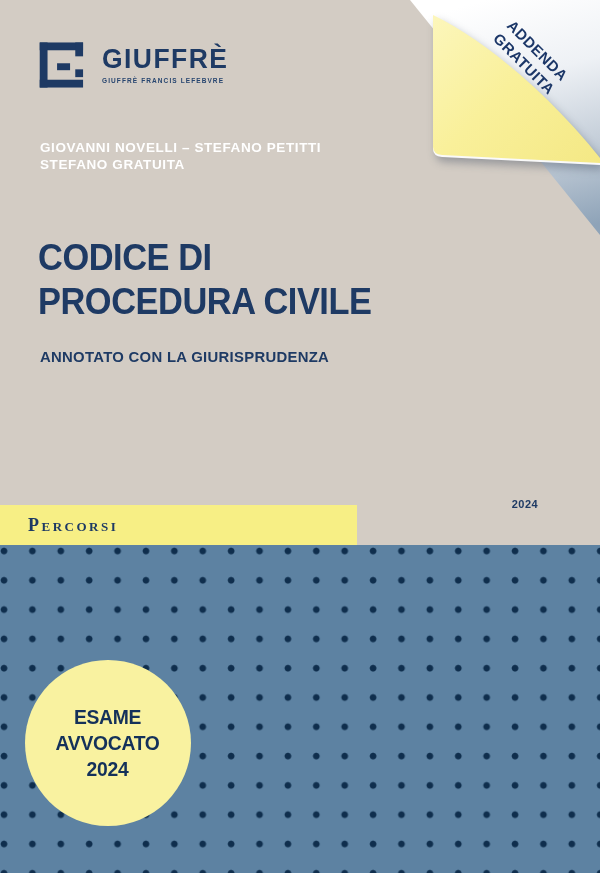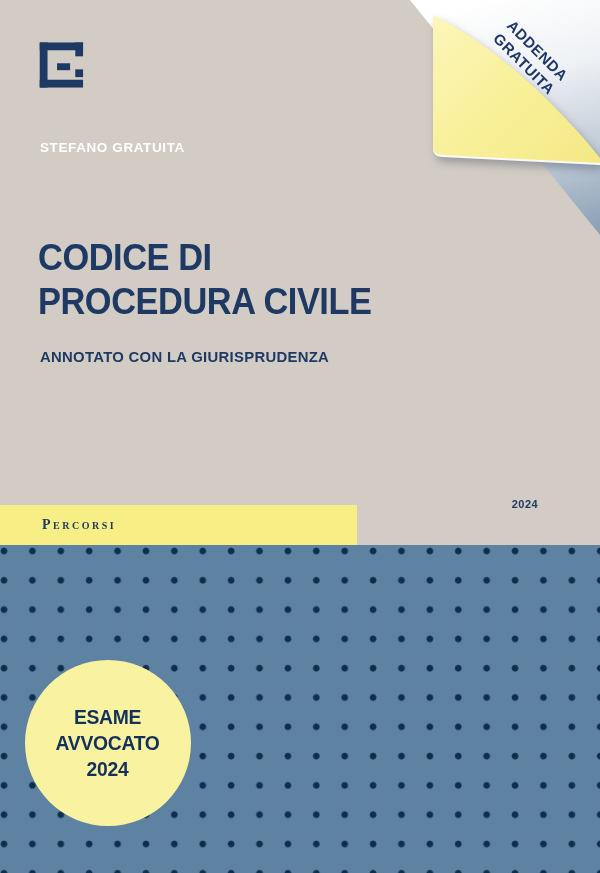--- a/index.html
+++ b/index.html
@@ -36,21 +36,21 @@
     white-space:nowrap;
   }
   
   .year{position:absolute;left:503px;top:498px;width:44px;text-align:center;
     color:#1e3a64;font-weight:bold;font-size:11px;letter-spacing:.5px;}
   
   .band{position:absolute;left:0;top:505px;width:357px;height:40px;background:#f7ef85;}
   .band-label{
     font-family:"Liberation Serif","DejaVu Serif",serif;
     font-variant:small-caps;font-weight:bold;color:#1e3a64;
-    font-size:14px;letter-spacing:2.5px;line-height:40px;padding-left:42px;
+    font-size:18px;letter-spacing:2.5px;line-height:40px;padding-left:28px;
   }
   
   .dots{
     position:absolute;left:0;top:545px;width:600px;height:328px;
     background-color:#5d82a2;
     background-image:radial-gradient(circle at 4px 6px,#0f2e4d 2.7px,rgba(15,46,77,.75) 3.1px,rgba(15,46,77,0) 3.8px);
     background-size:28.4px 29.3px;
   }
   
   .circle{position:absolute;border-radius:50%;background:#f9f2a0;
@@ -95,23 +95,28 @@
   <svg class="logo-mark" viewBox="0 0 60 56" xmlns="http://www.w3.org/2000/svg" aria-hidden="true">
     <g fill="#1e3a64">
       <rect x="2" y="2" width="50" height="9"></rect>
       <rect x="2" y="2" width="9" height="52"></rect>
       <rect x="2" y="45" width="50" height="9"></rect>
       <rect x="43" y="2" width="9" height="16"></rect>
       <rect x="22" y="26" width="15" height="8"></rect>
       <rect x="43" y="33" width="9" height="9"></rect>
     </g>
   </svg>
+  <div class="logo-text">
+    <div class="logo-wordmark">GIUFFRÈ</div>
+    <div class="logo-tagline">GIUFFRÈ FRANCIS LEFEBVRE</div>
+  </div>
 </div>
 
 <div class="authors">
+  <div>GIOVANNI NOVELLI – STEFANO PETITTI</div>
   <div>STEFANO GRATUITA</div>
 </div>
 
 <div class="title">
   <div>CODICE DI</div>
   <div>PROCEDURA CIVILE</div>
 </div>
 
 <div class="subtitle">ANNOTATO CON LA GIURISPRUDENZA</div>
 

